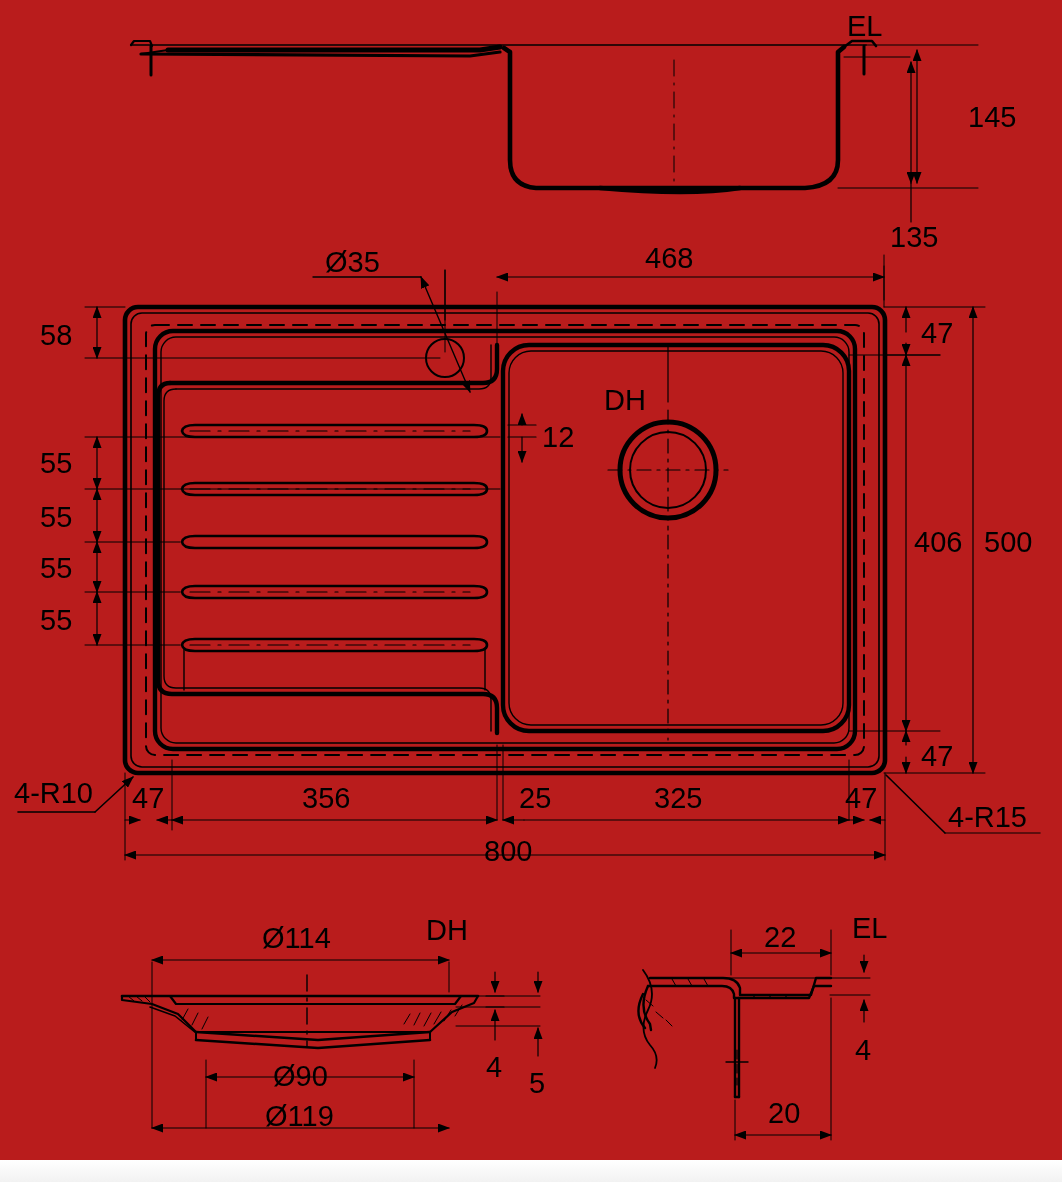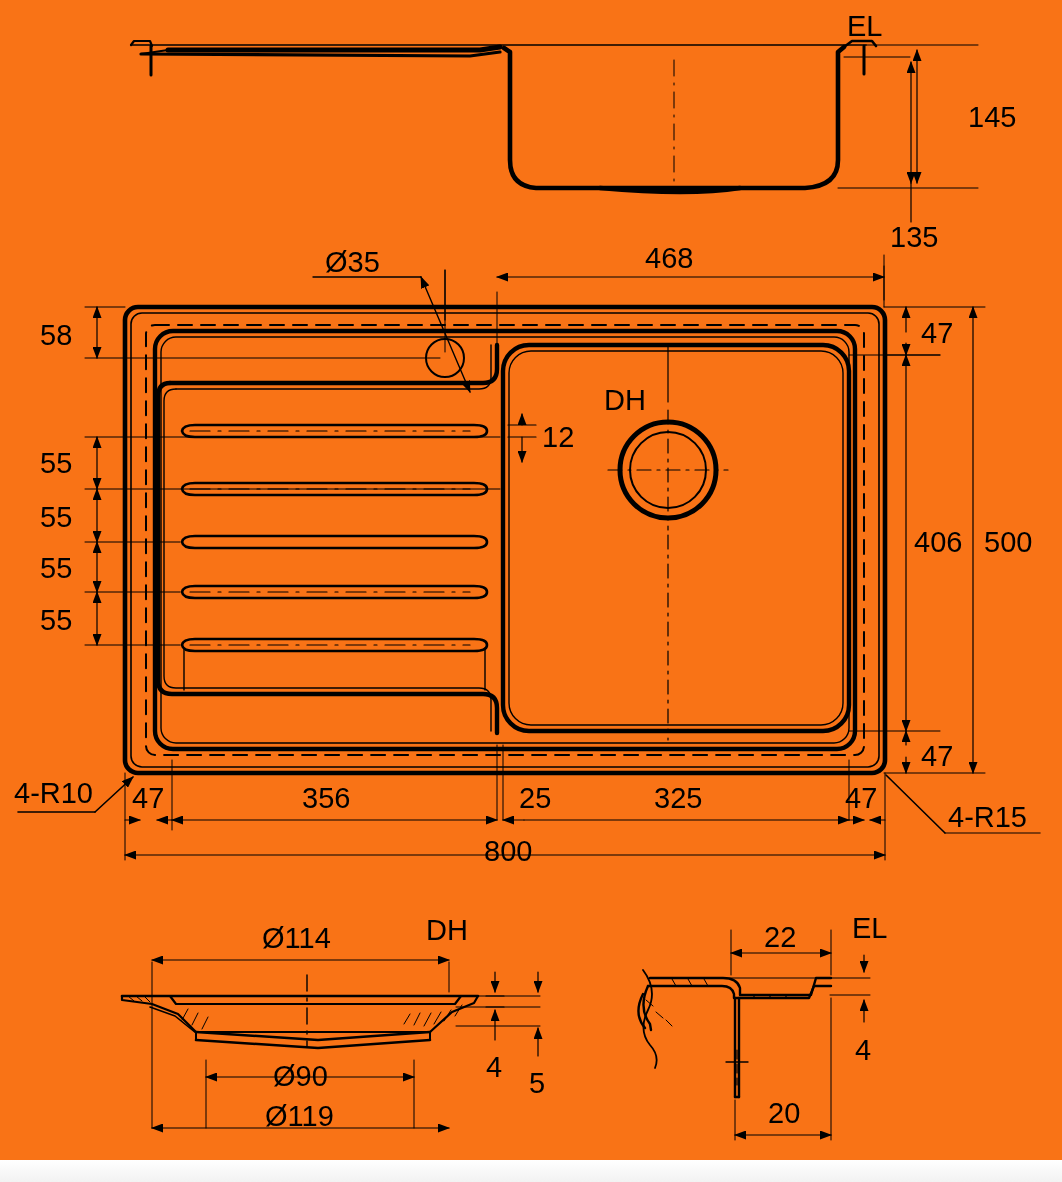--- a/index.html
+++ b/index.html
@@ -1,20 +1,20 @@
 <!DOCTYPE html>
 <html><head>
 <meta charset="utf-8">
 <style>
   html,body{margin:0;padding:0;background:#ffffff;}
   body{
     font-family:"Liberation Sans", sans-serif;
     width:1062px;height:1182px;overflow:hidden;position:relative;
   }
-  #stage{position:absolute;left:0;top:0;width:1062px;height:1182px;background:#f97316;}
+  #stage{position:absolute;left:0;top:0;width:1062px;height:1182px;background:#b91c1c;}
   svg{display:block;}
   .dimtxt{font-family:"Liberation Sans", sans-serif;font-size:29px;fill:#000;}
   .lbltxt{font-family:"Liberation Sans", sans-serif;font-size:29px;fill:#000;}
   .footer-band{position:absolute;left:0;bottom:0;width:1062px;height:22px;
      background:linear-gradient(to bottom,#ffffff 0%,#f7f7f7 60%,#f2f2f2 100%);}
 </style>
 </head>
 <body>
 
 <div id="stage">

